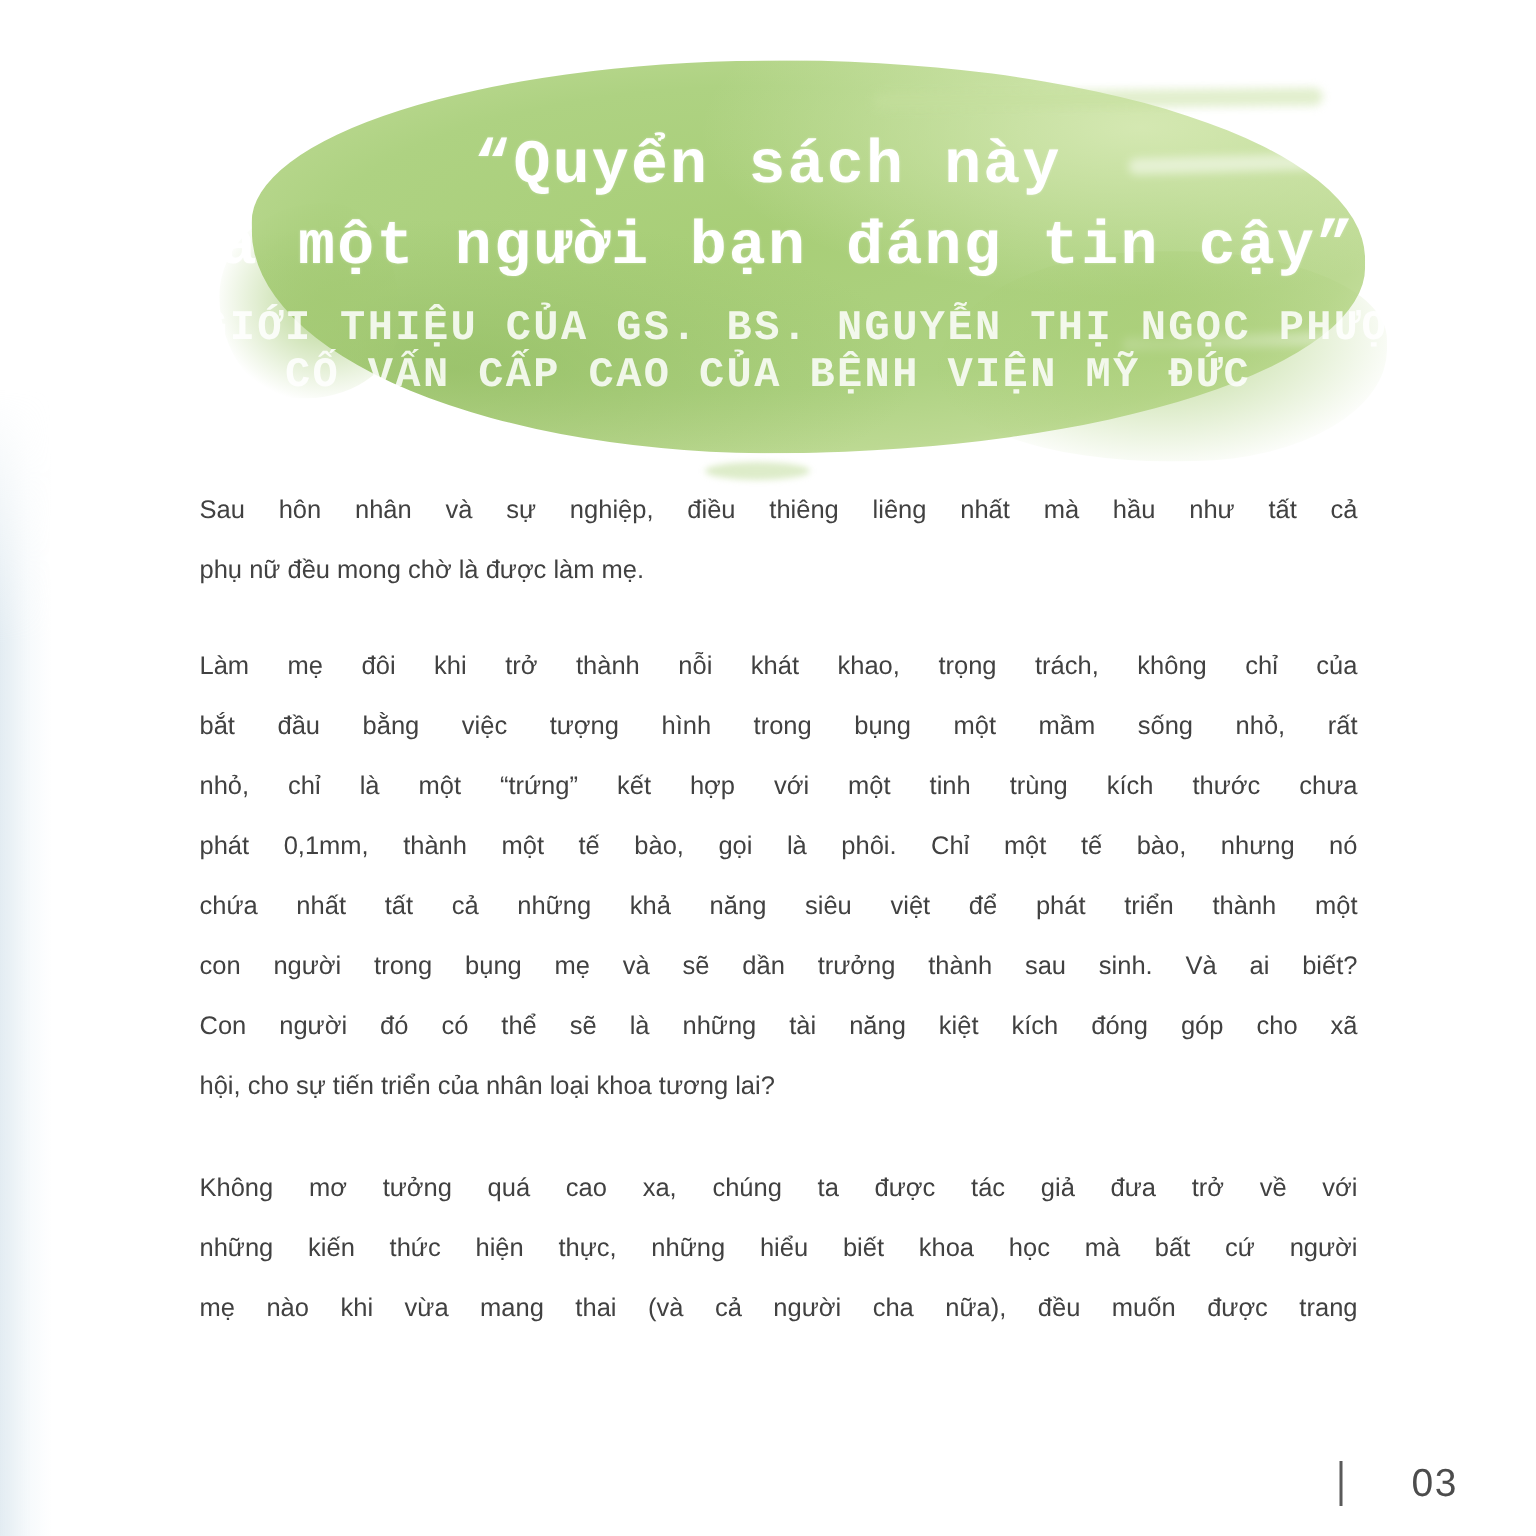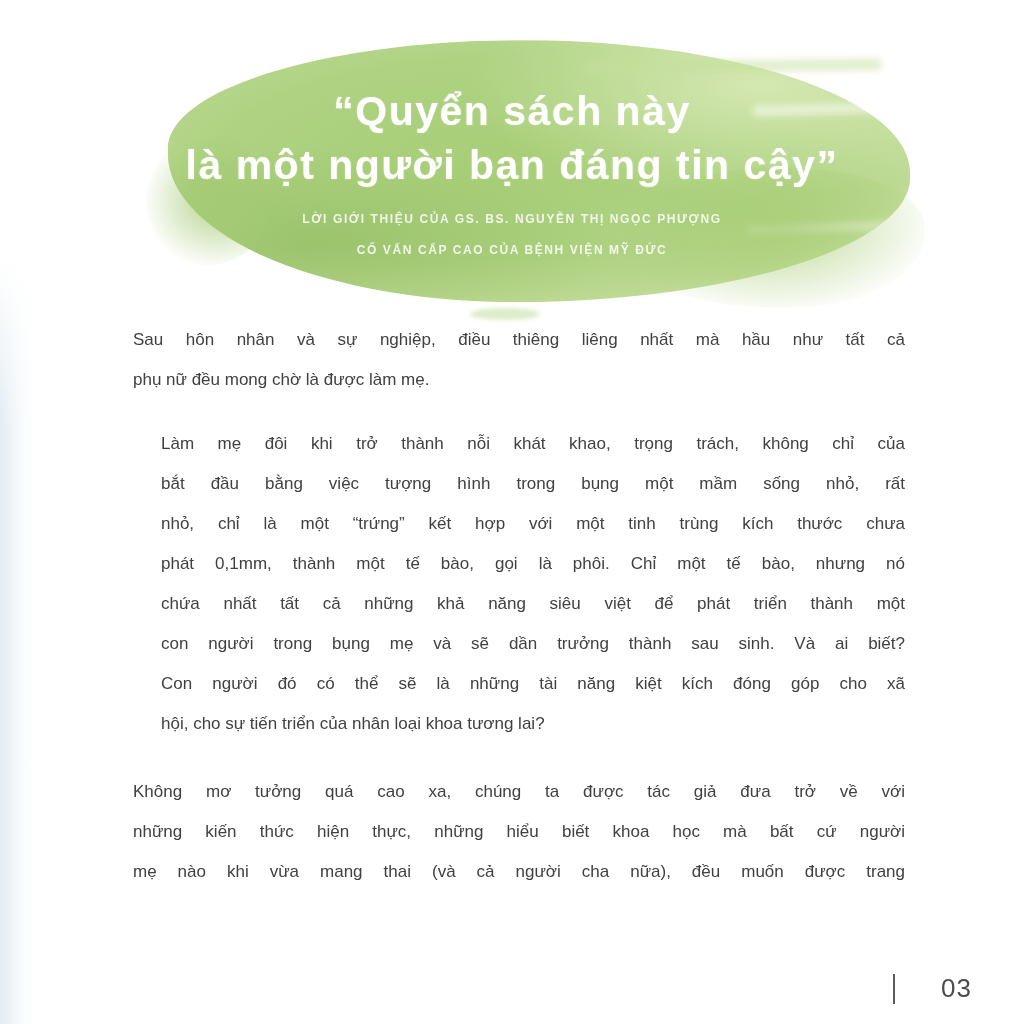--- a/index.html
+++ b/index.html
@@ -43,39 +43,39 @@
   .streak.s1 { left: 415px; top: 22px; width: 300px; height: 12px;
     background: rgba(197,224,157,0.5); border-radius: 8px; }
   .streak.s2 { left: 580px; top: 185px; width: 260px; height: 9px;
     background: rgba(255,255,255,0.55); border-radius: 6px; transform: rotate(-1deg); }
   .streak.s3 { left: 585px; top: 65px; width: 330px; height: 11px;
     background: rgba(255,255,255,0.5); border-radius: 6px; transform: rotate(-1deg); }
   .blot { position: absolute; left: 470px; top: 308px; width: 70px; height: 12px;
     background: rgba(180,212,135,0.45); border-radius: 50%; filter: blur(2px); }
 
   
-  .header-text { position: absolute; left: 0; top: 0; width: 1024px; text-align: center; }
+  .header-text { position: absolute; left: 0; top: 0; width: 1024px; text-align: center; font-family: Liberation Mono, monospace; }
   .title {
     color: #ffffff; font-weight: bold; font-size: 41px; letter-spacing: 1.5px;
     line-height: 54px; text-shadow: 0 0 2px rgba(255,255,255,0.35);
   }
   .title.l1 { margin-top: 84px; }
   .subtitle {
-    color: rgba(255,255,255,0.85); font-weight: bold; font-size: 12px;
+    color: rgba(255,255,255,0.85); font-weight: bold; font-size: 28px;
     letter-spacing: 1.6px; line-height: 31px;
   }
   .subtitle.l1 { margin-top: 12px; }
 
   
   .body-text {
     position: absolute; left: 133px; top: 320px; width: 772px;
     color: #414141; font-size: 17px; line-height: 40px;
   }
   .para { margin: 0 0 24px 0; }
-  .para.p2 { margin-bottom: 28px; margin-left: 28px; }
+  .para.p2 { margin-bottom: 28px; }
   .line { text-align: justify; text-align-last: justify; }
   .line.last { text-align-last: left; }
 
   
   .footer {
     position: absolute; right: 52px; bottom: 20px;
     display: flex; align-items: center; color: #4c4c4c; gap: 37px;
   }
   .footer .bar { width: 2px; height: 30px; background: #5a5a5a; margin-right: 9px; }
   .footer .num { font-size: 26px; letter-spacing: 1px; color: #4c4c4c; }

